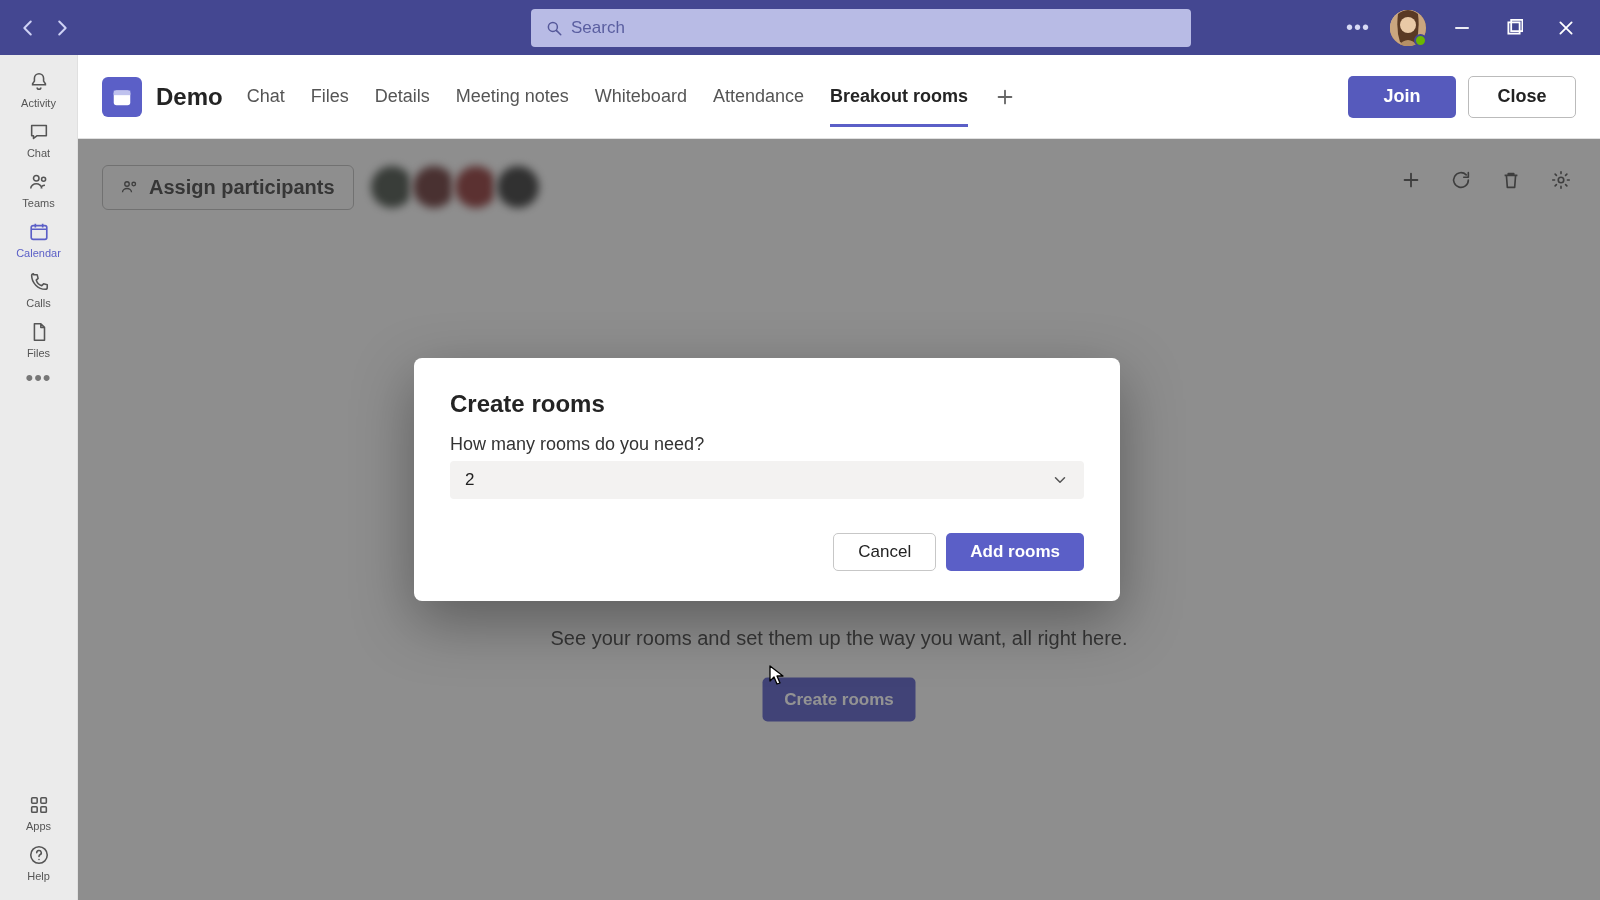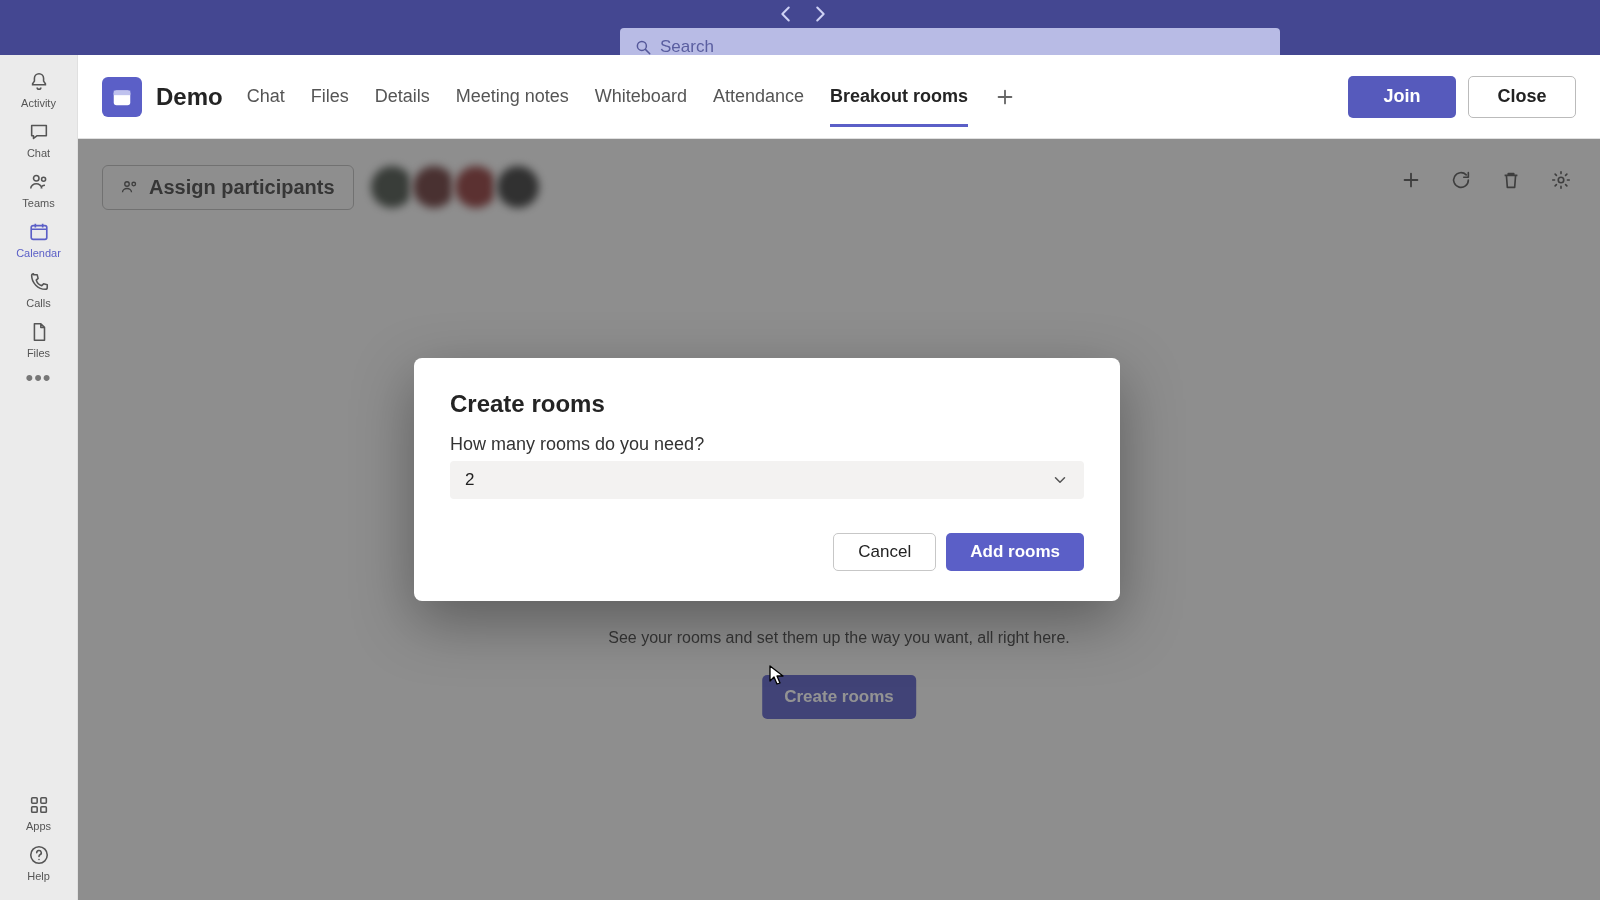--- a/index.html
+++ b/index.html
@@ -5,21 +5,20 @@
   * { box-sizing: border-box; margin: 0; padding: 0; font-family: "Segoe UI", Arial, sans-serif; }
   html, body { width: 1600px; height: 900px; overflow: hidden; background: #f3f2f1; }
 
   
   .titlebar {
     height: 55px;
     background: #444791;
     display: flex;
     align-items: center;
     padding: 0 8px;
-    flex-direction: column;
   }
   .nav-arrows { display: flex; gap: 6px; margin-left: 6px; }
   .nav-arrow {
     width: 28px; height: 28px; display:flex; align-items:center; justify-content:center;
     color: #cfd2f5; cursor: pointer; border-radius:4px;
   }
   .search-wrap { flex: 1; display:flex; justify-content:center; }
   .search-box {
     width: 660px; height: 38px; background: #b8bbe5; border-radius: 4px;
     display:flex; align-items:center; padding: 0 14px; gap: 8px;
@@ -125,21 +124,21 @@
     display:flex; flex-direction:column; align-items:center; gap: 28px;
   }
   .illus {
     width: 240px; height: 160px; background:#e5e5e5; border-radius:20px; position:relative;
   }
   .illus::before, .illus::after{
     content:""; position:absolute; top:18px; width:80px; height:80px; border-radius:50%;
   }
   .illus::before{ left:20px; background:#5a3e2a;}
   .illus::after{ right:28px; background:#d9b380;}
-  .see-text { font-size: 16px; color:#444; }
+  .see-text { font-size: 20px; color:#444; }
   .create-btn-bg {
     background:#5b5fc7; color:#fff; border:none; border-radius:5px;
     padding: 12px 22px; font-size: 17px; font-weight:600; cursor:pointer;
   }
 
   
   .dim {
     position:absolute; inset:0; background: rgba(40,40,40,0.50);
   }
 

